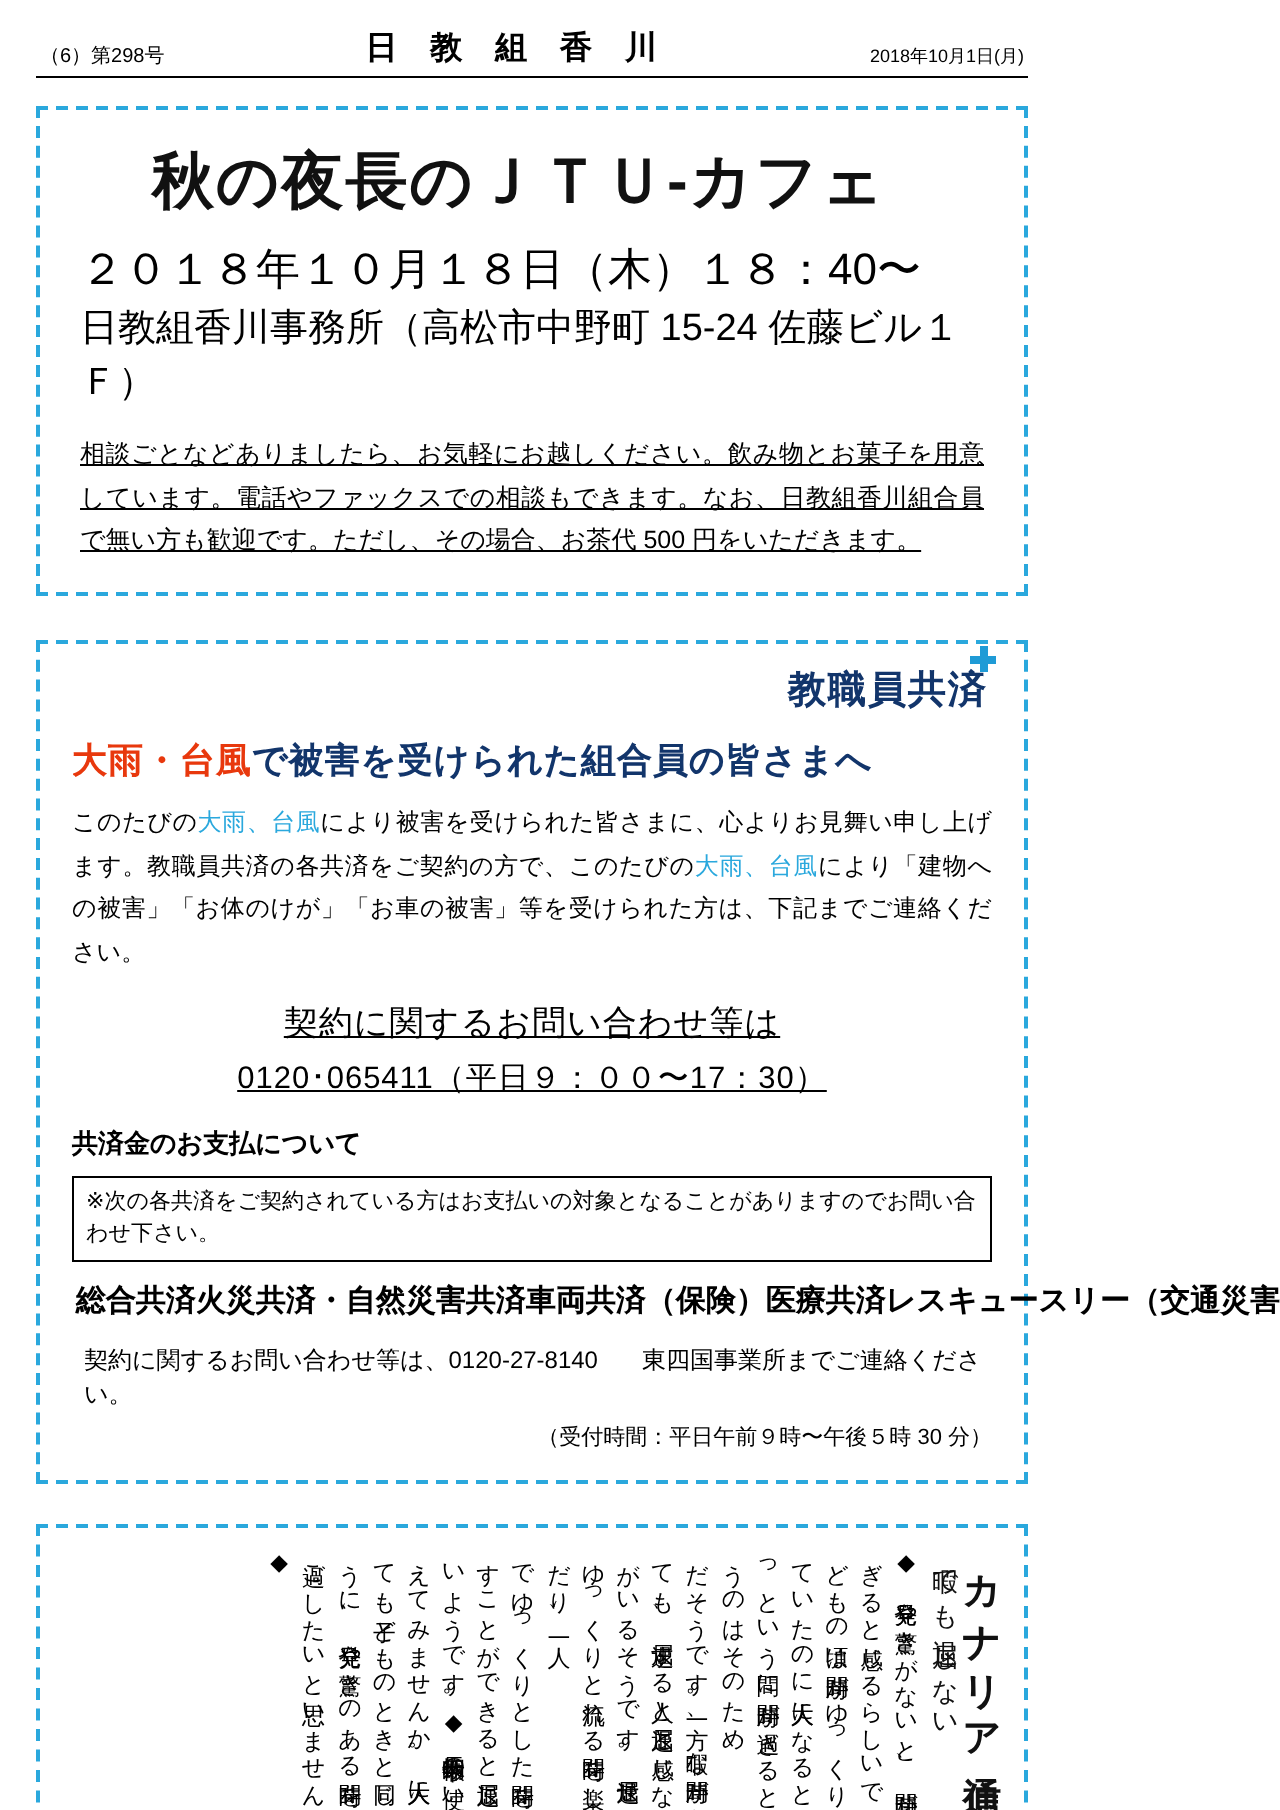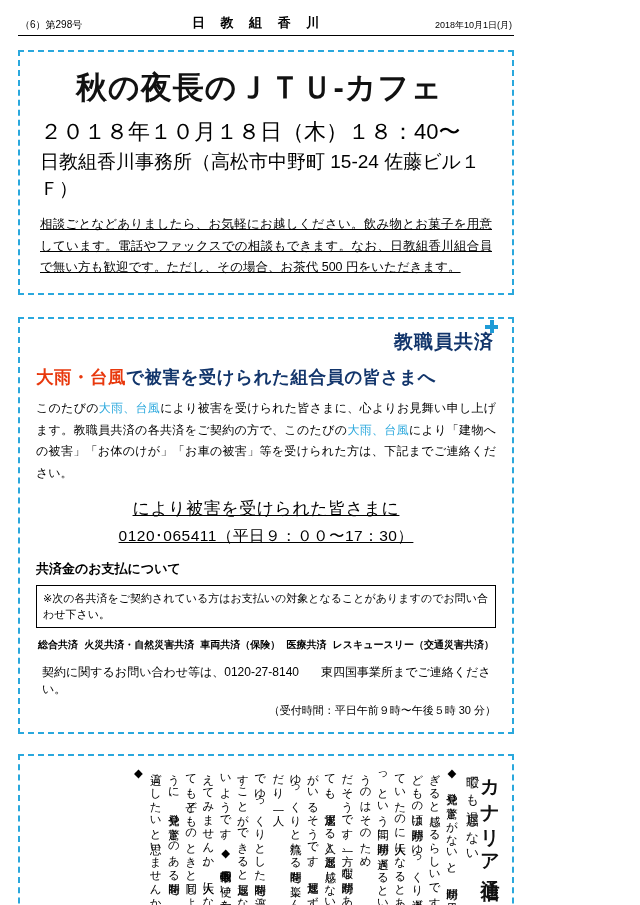--- a/index.html
+++ b/index.html
@@ -30,21 +30,21 @@
     justify-content: space-between;
     font-size: 10px;
     padding: 14px 2px 3px 2px;
     border-bottom: 1px solid #000;
     letter-spacing: 0;
   }
   .runhead .rh-left { white-space: nowrap; }
   .runhead .rh-center {
     flex: 1;
     text-align: center;
-    font-size: 13px;
+    font-size: 16px;
     letter-spacing: 6px;
     font-weight: bold;
   }
   .runhead .rh-right { white-space: nowrap; font-size: 9px; }
 
   
   .box {
     border: 2px solid #2aa8dd;
     box-sizing: border-box;
     position: relative;
@@ -171,21 +171,21 @@
   .pay-note {
     font-size: 11px;
     margin-top: 7px;
     border: 1px solid #000;
     padding: 4px 6px;
     line-height: 1.5;
   }
   .pay-list {
     display: flex;
     justify-content: space-between;
-    font-size: 10px;
+    font-size: 15px;
     font-weight: bold;
     margin-top: 10px;
     padding: 0 2px;
     white-space: nowrap;
   }
   .contact-line {
     font-size: 12px;
     margin-top: 12px;
     padding-left: 6px;
   }
@@ -273,21 +273,21 @@
     </div>
 
     <div class="kyosai-head">
       <span class="hl">大雨・台風</span><span>で被害を受けられた組合員の皆さまへ</span>
     </div>
 
     <div class="kyosai-para">
       <span>このたびの</span><span class="hl">大雨、台風</span><span>により被害を受けられた皆さまに、心よりお見舞い申し上げます。教職員共済の各共済をご契約の方で、このたびの</span><span class="hl">大雨、台風</span><span>により「建物への被害」「お体のけが」「お車の被害」等を受けられた方は、下記までご連絡ください。</span>
     </div>
 
-    <div class="freedial-title">により被害を受けられた皆さまに</div>
+    <div class="freedial-title">契約に関するお問い合わせ等は</div>
     <div class="freedial-num">0120･065411（平日９：００〜17：30）</div>
 
     <div class="pay-title">共済金のお支払について</div>
     <div class="pay-note">※次の各共済をご契約されている方はお支払いの対象となることがありますのでお問い合わせ下さい。</div>
 
     <div class="pay-list">
       <span>総合共済</span>
       <span>火災共済・自然災害共済</span>
       <span>車両共済（保険）</span>
       <span>医療共済</span>

